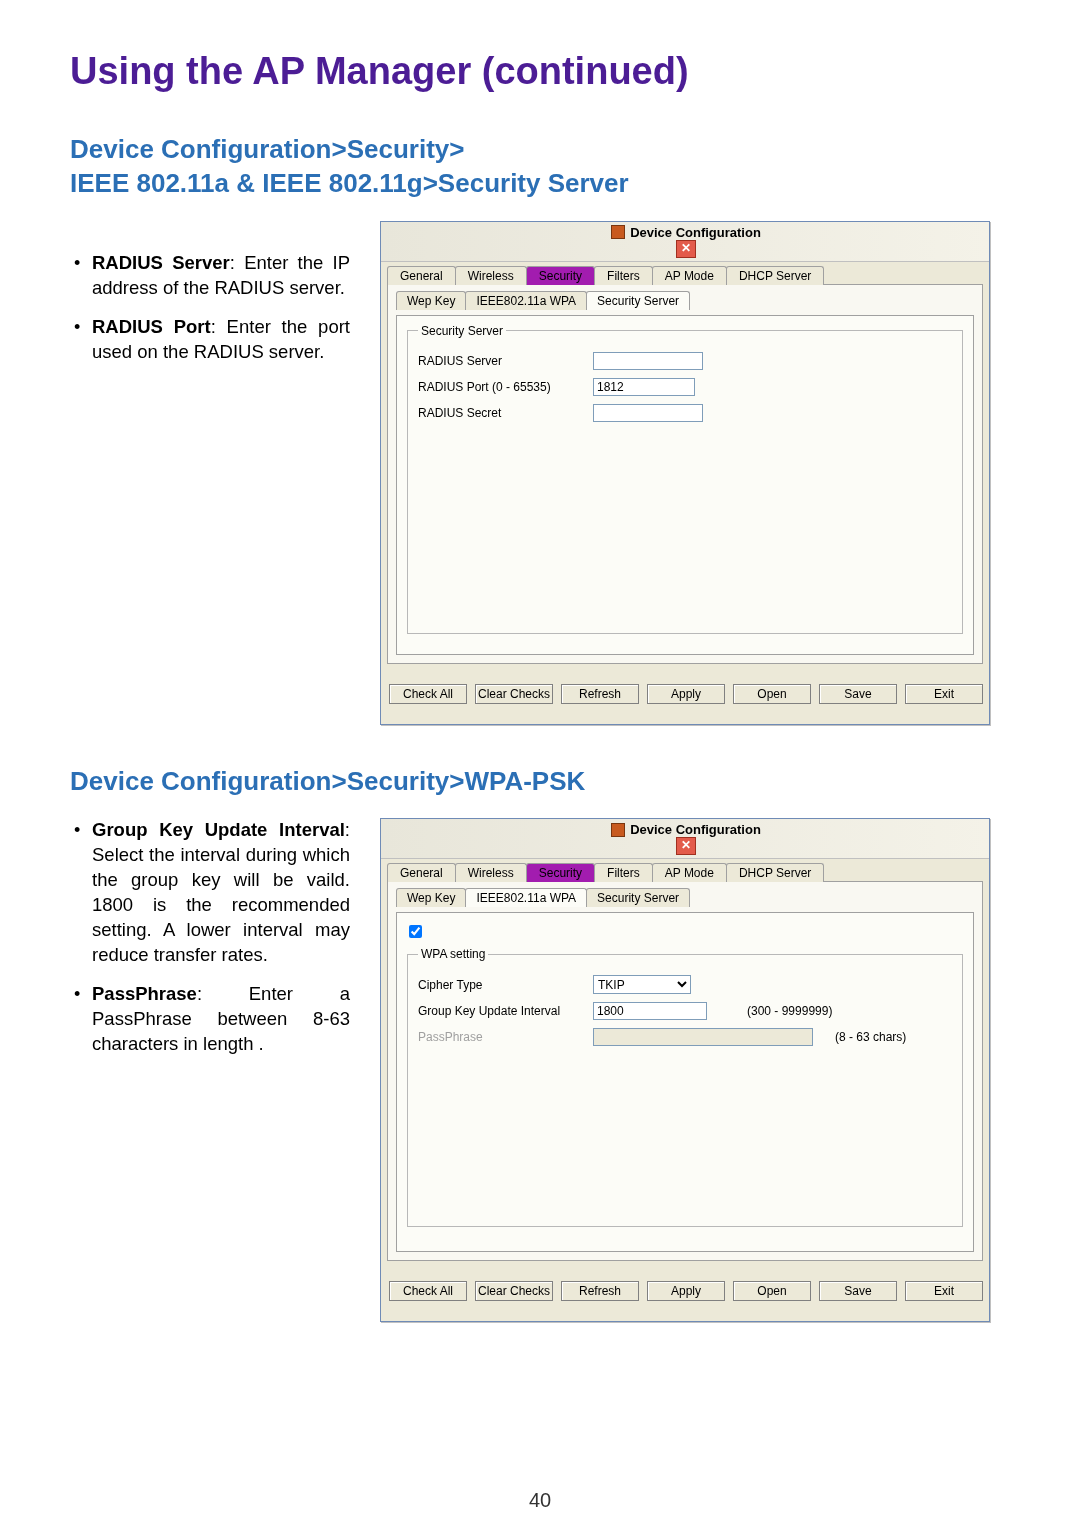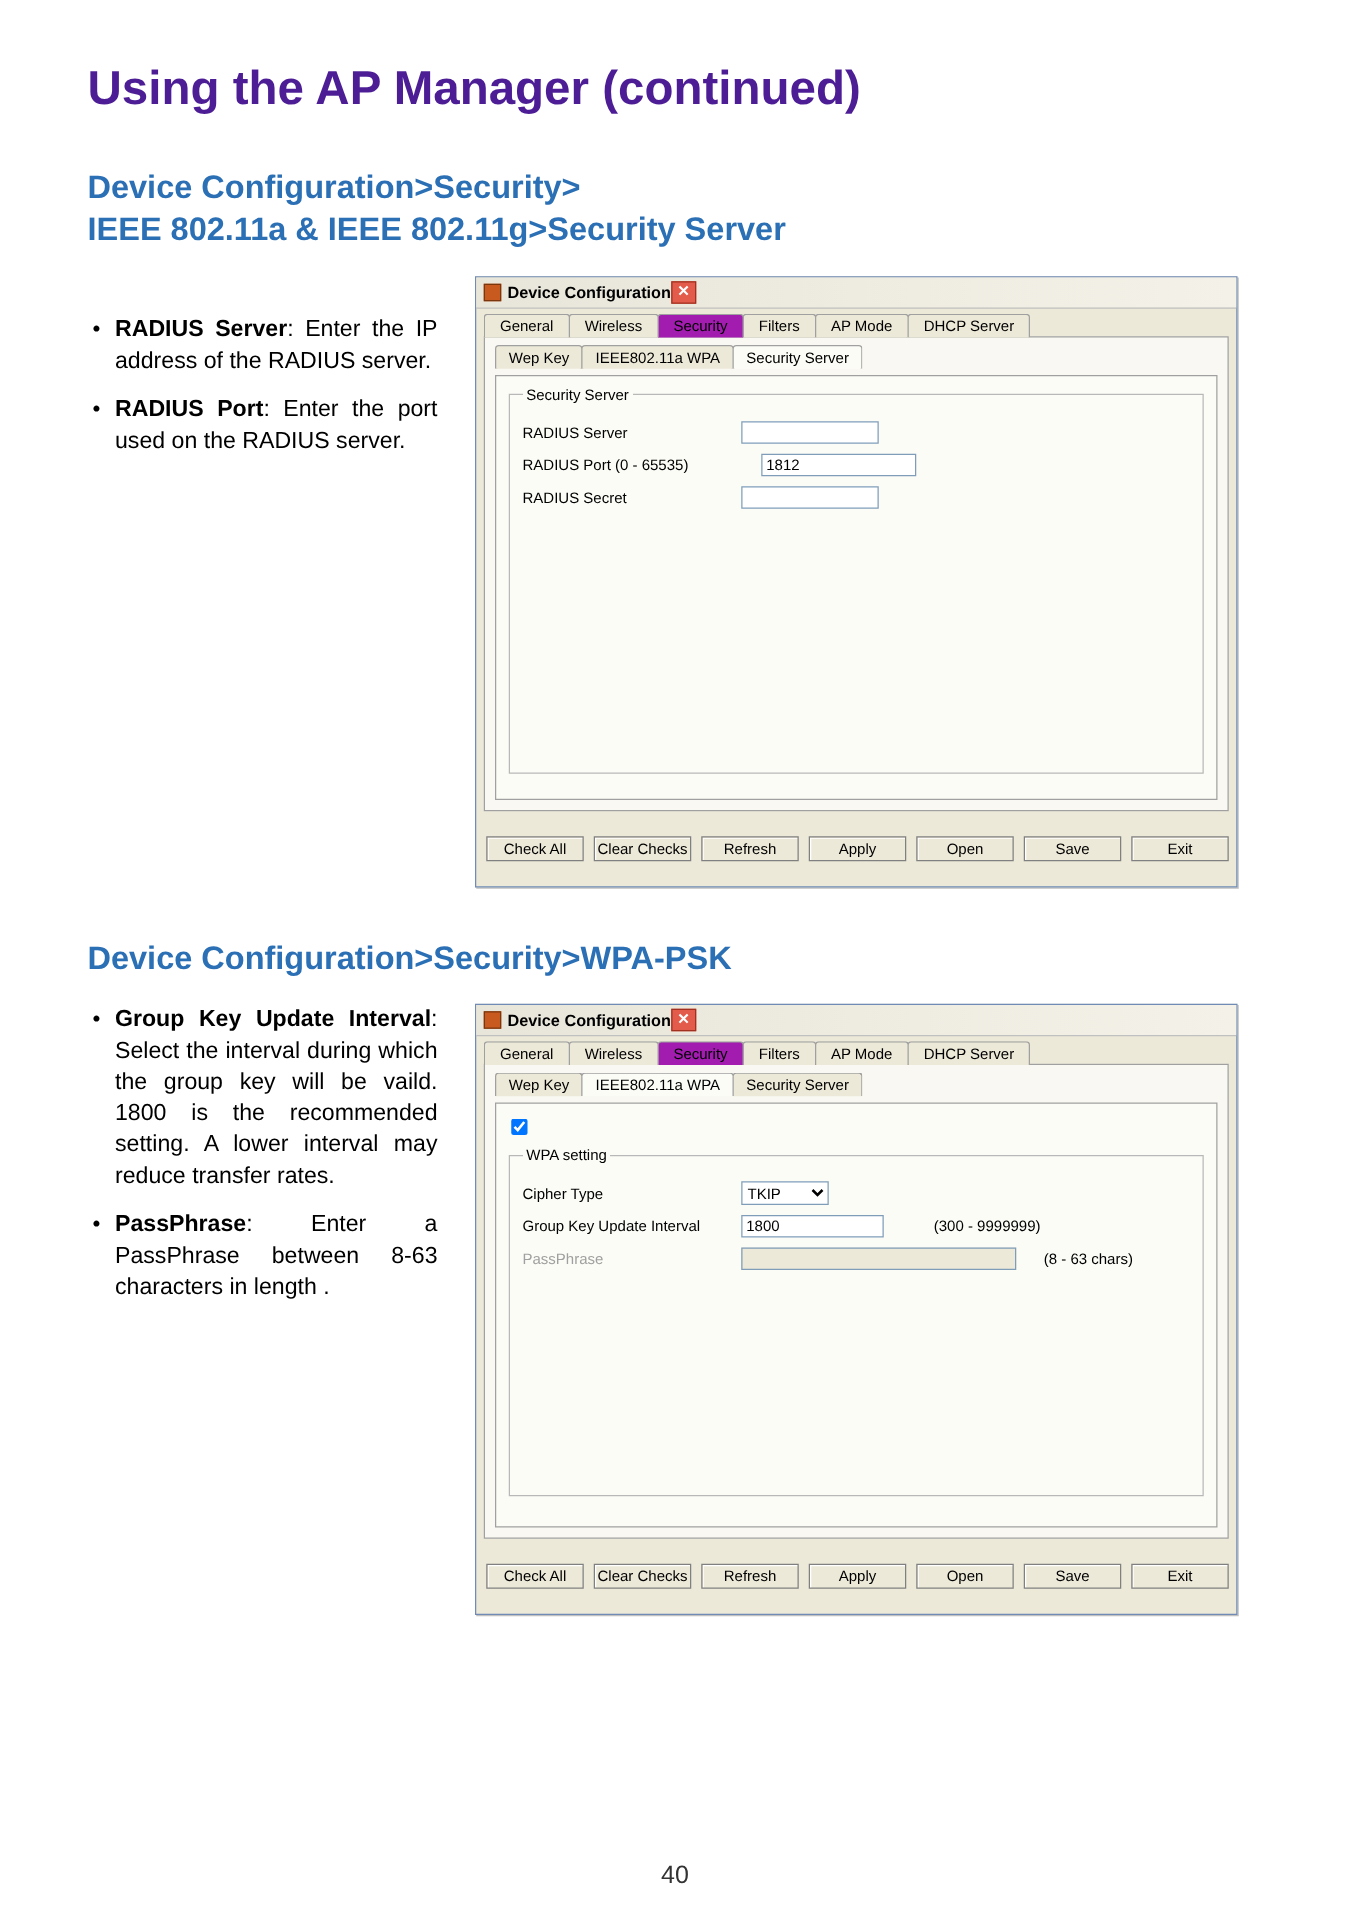--- a/index.html
+++ b/index.html
@@ -64,20 +64,21 @@
     color: #000;
     box-shadow: 1px 1px 0 #c0c0c0;
   }
   .titlebar {
     background: linear-gradient(to right, #e8e6da, #f4f2e8);
     display: flex;
     align-items: center;
     justify-content: flex-start;
     padding: 3px 4px 3px 6px;
     border-bottom: 1px solid #c0c0c0;
+    flex-direction: column;
   }
   .titlebar-left {
     display: flex;
     align-items: center;
     gap: 5px;
     font-weight: bold;
     font-size: 13px;
   }
   .titlebar-icon {
     width: 14px; height: 14px;
@@ -260,21 +261,21 @@
       </div>
       <div class="sub-panel">
         <fieldset class="group" style="min-height:310px;">
           <legend>Security Server</legend>
           <div class="form-line">
             <span class="form-label">RADIUS Server</span>
             <input class="text" style="width: 110px;" value="">
           </div>
           <div class="form-line">
             <span class="form-label">RADIUS Port (0 - 65535)</span>
-            <input class="text" style="width: 124px; margin-left: 16px;" value="1812">
+            <input class="text" style="width: 102px;" value="1812">
           </div>
           <div class="form-line">
             <span class="form-label">RADIUS Secret</span>
             <input class="text" style="width: 110px;" value="">
           </div>
         </fieldset>
       </div>
     </div>
     <div class="btn-row">
       <div class="btn">Check All</div>
@@ -321,21 +322,21 @@
         <div class="sub-tab">Security Server</div>
       </div>
       <div class="sub-panel">
         <div style="margin:4px 0 6px 2px;">
           <input type="checkbox" class="cb" checked="" style="">
         </div>
         <fieldset class="group" style="min-height:280px;">
           <legend>WPA setting</legend>
           <div class="form-line">
             <span class="form-label">Cipher Type</span>
-            <select class="combo" style="width:70px">
+            <select class="combo" style="width:98px">
               <option>TKIP</option>
             </select>
           </div>
           <div class="form-line">
             <span class="form-label">Group Key Update Interval</span>
             <input class="text" style="width: 114px;" value="1800">
             <span class="form-hint">(300 - 9999999)</span>
           </div>
           <div class="form-line">
             <span class="form-label disabled">PassPhrase</span>

